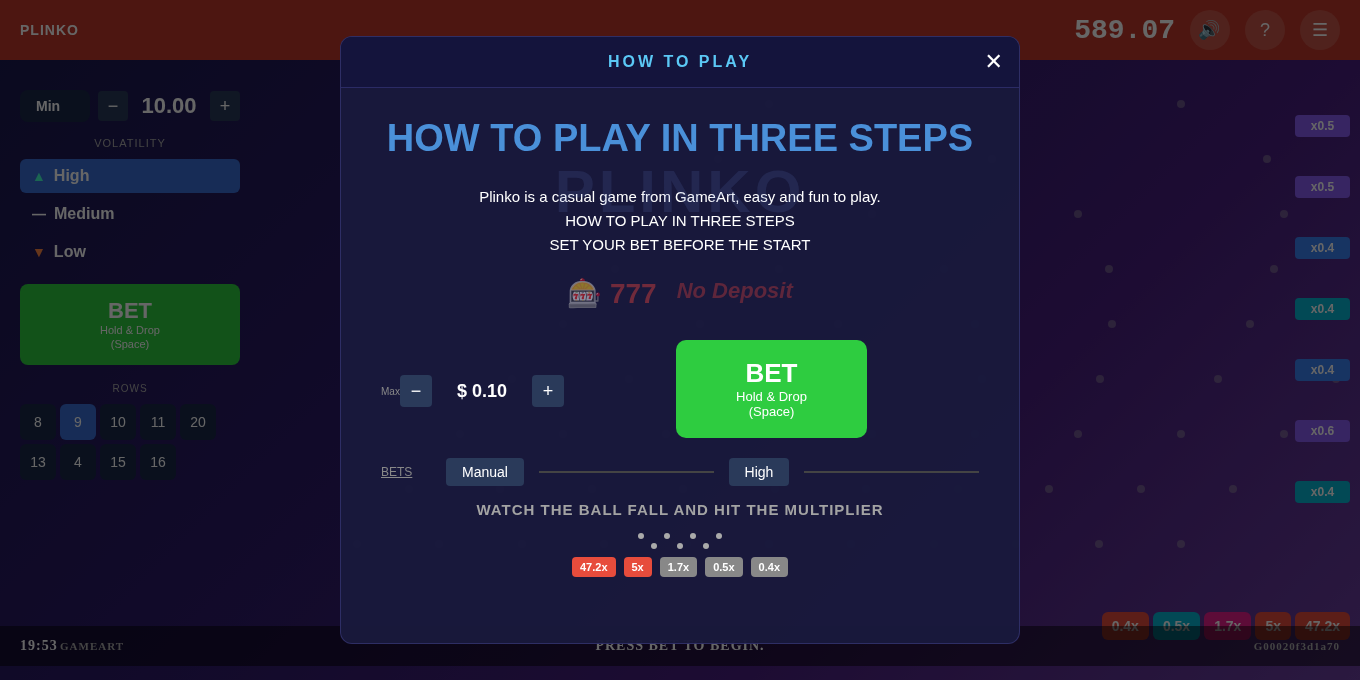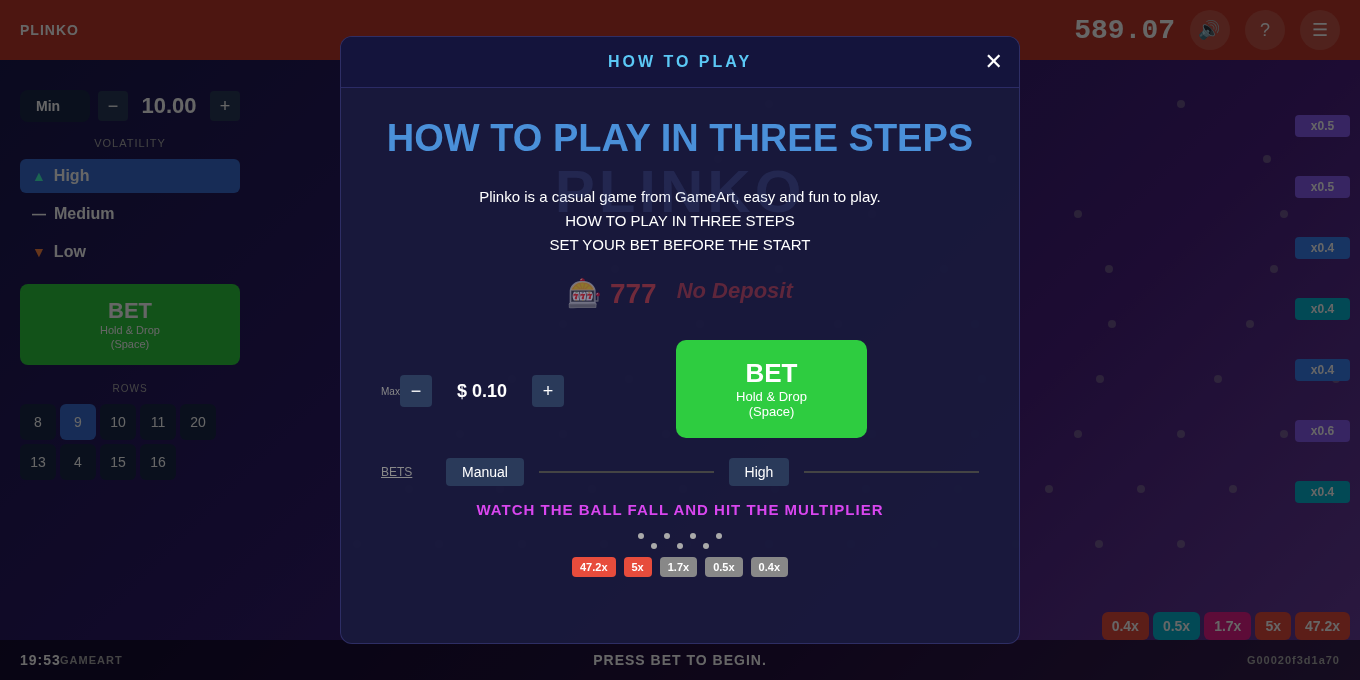--- a/index.html
+++ b/index.html
@@ -248,30 +248,31 @@
       position: absolute;
       width: 8px;
       height: 8px;
       border-radius: 50%;
       background: #aaa;
     }
 
     
     .bottom-bar {
       position: absolute;
-      bottom: 0; left: 0; right: 0;
+      bottom: 14px; left: 0; right: 0;
       height: 40px;
       background: rgba(0,0,0,0.5);
       display: flex;
       align-items: center;
       justify-content: center;
       color: white;
       font-size: 14px;
       font-weight: bold;
       letter-spacing: 1px;
+      font-family: Liberation Serif, serif;
     }
     .bottom-left-time {
       position: absolute;
       left: 20px;
       color: white;
       font-size: 14px;
     }
     .bottom-right-id {
       position: absolute;
       right: 20px;
@@ -426,21 +427,21 @@
       display: block;
       margin: 0 auto 5px;
       line-height: 1.2;
     }
     .modal-big-bet-sub {
       font-size: 13px;
       font-weight: normal;
     }
 
     .watch-text {
-      color: #d946ef;
+      color: #a3a3a3;
       font-size: 15px;
       font-weight: bold;
       text-align: center;
       margin-top: 15px;
       margin-bottom: 15px;
       letter-spacing: 1px;
     }
     .mini-mult {
       padding: 4px 8px;
       border-radius: 4px;

